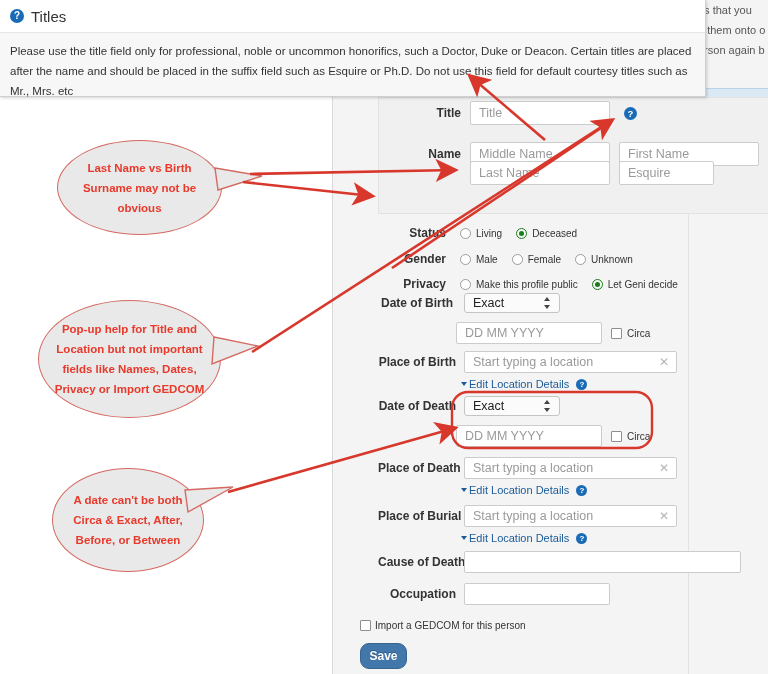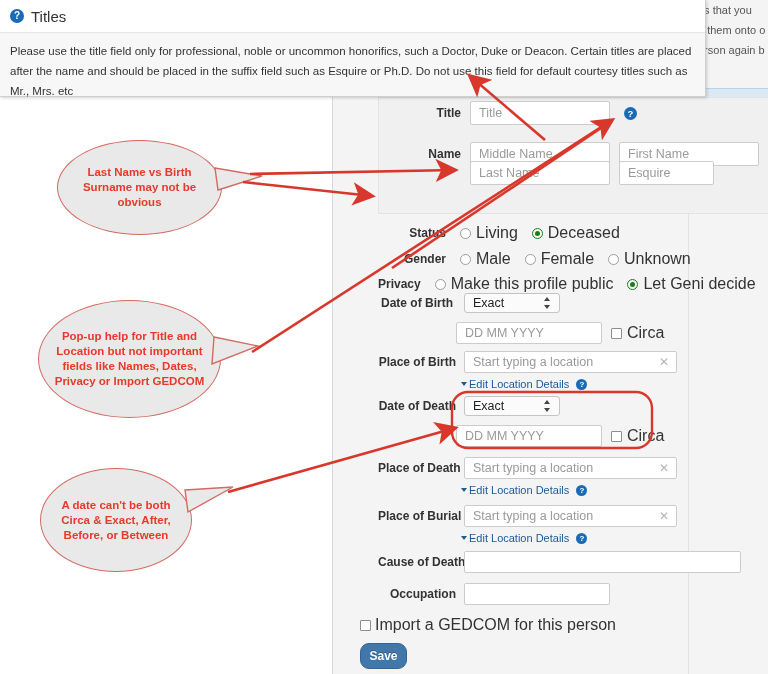--- a/index.html
+++ b/index.html
@@ -72,21 +72,21 @@
   .radio{
     display:inline-block;width:11px;height:11px;border-radius:50%;
     border:1px solid #9c9c9c;background:#fff;box-sizing:border-box;
     vertical-align:middle;position:relative;
   }
   .radio.on{border-color:#1d7a1d;background:#f3f9f3;}
   .radio.on:after{
     content:"";position:absolute;left:2px;top:2px;width:5px;height:5px;
     border-radius:50%;background:#1d7a1d;
   }
-  .rlabel{font-size:16px;color:#333;margin-left:5px;margin-right:14px;vertical-align:middle;}
+  .rlabel{font-size:10px;color:#333;margin-left:5px;margin-right:14px;vertical-align:middle;}
 
   
   .cbox{
     display:inline-block;width:11px;height:11px;
     border:1px solid #8e8e8e;background:#fff;box-sizing:border-box;
     vertical-align:middle;border-radius:1px;
   }
 
   
   .sel{
@@ -152,21 +152,21 @@
 
   
   .callout{
     position:absolute;
     background:#e9e9e9;
     border:1.5px solid #d46a62;
     border-radius:50%;
     color:#e8392b;
     font-weight:bold;
     font-size:11.5px;
-    line-height:15px;
+    line-height:20px;
     text-align:center;
     display:flex;align-items:center;justify-content:center;
     box-sizing:border-box;
     padding:0 14px;
   }
 
   svg.overlay{position:absolute;left:0;top:0;width:768px;height:674px;pointer-events:none;}
 </style>
 </head>
 <body>
@@ -314,21 +314,21 @@
 <div class="tooltip">
   <div class="tt-head">
     <span class="qmark" style="width:14px;height:14px;line-height:14px;font-size:10px;">?</span>
     <span class="tt-title">Titles</span>
   </div>
   <div class="tt-body">Please use the title field only for professional, noble or uncommon honorifics, such a Doctor, Duke or Deacon. Certain titles are placed after the name and should be placed in the suffix field such as Esquire or Ph.D. Do not use this field for default courtesy titles such as Mr., Mrs. etc</div>
 </div>
 
 <div class="callout" style="left:57px;top:140px;width:165px;height:95px;">Last Name vs Birth Surname may not be obvious</div>
 <div class="callout" style="left:38px;top:300px;width:183px;height:118px;">Pop-up help for Title and Location but not important fields like Names, Dates, Privacy or Import GEDCOM</div>
-<div class="callout" style="left:40px;top:468px;width:152px;height:104px;">A date can't be both Circa &amp; Exact, After, Before, or Between</div>
+<div class="callout" style="left:52px;top:468px;width:152px;height:104px;">A date can't be both Circa &amp; Exact, After, Before, or Between</div>
 
 <svg class="overlay" viewBox="0 0 768 674">
   <defs>
     <marker id="ah" markerWidth="9" markerHeight="9" refX="7.5" refY="4.5" orient="auto">
       <path d="M0,0 L9,4.5 L0,9 L2.2,4.5 Z" fill="#d8372b"></path>
     </marker>
   </defs>
 
   <path d="M215,168 L262,176 L218,190 Z" fill="#e9e9e9" stroke="#d46a62" stroke-width="1.4"></path>
 

